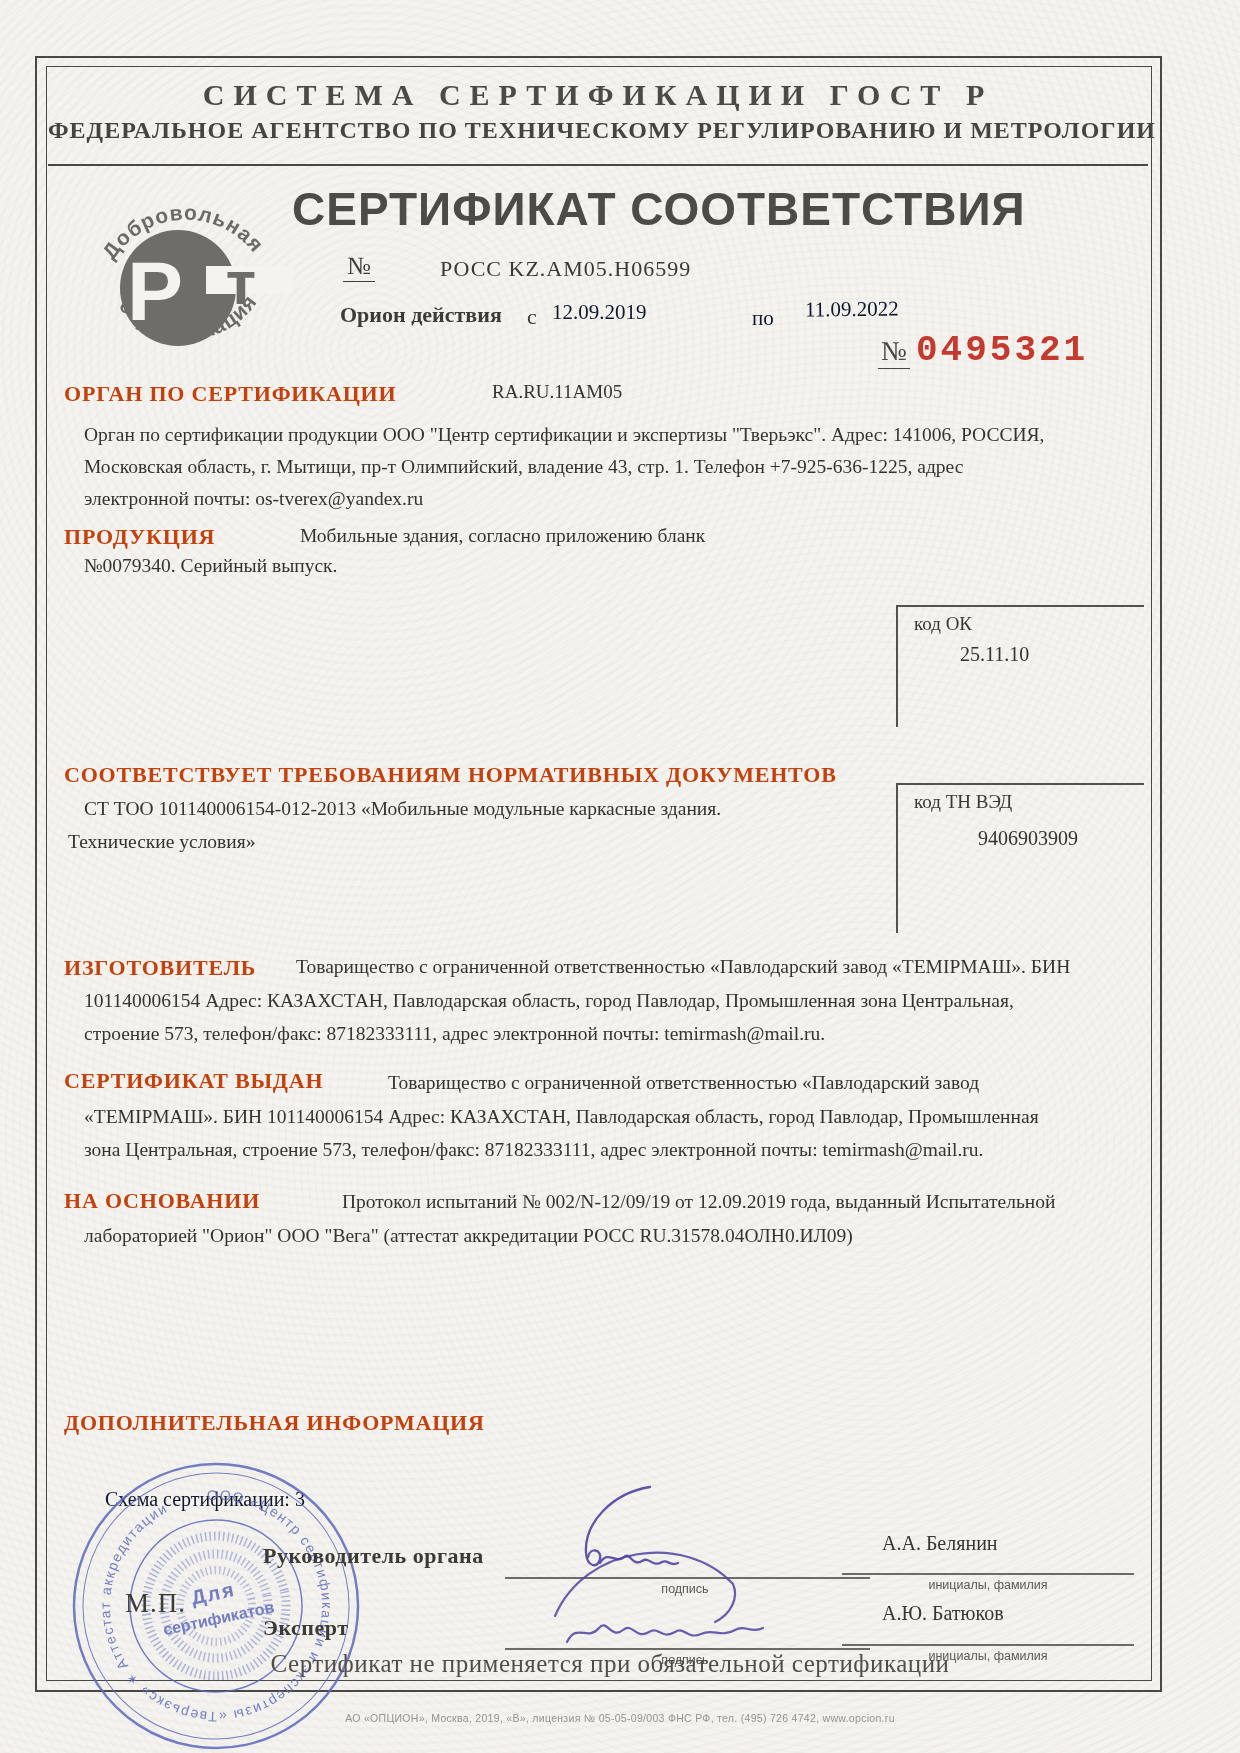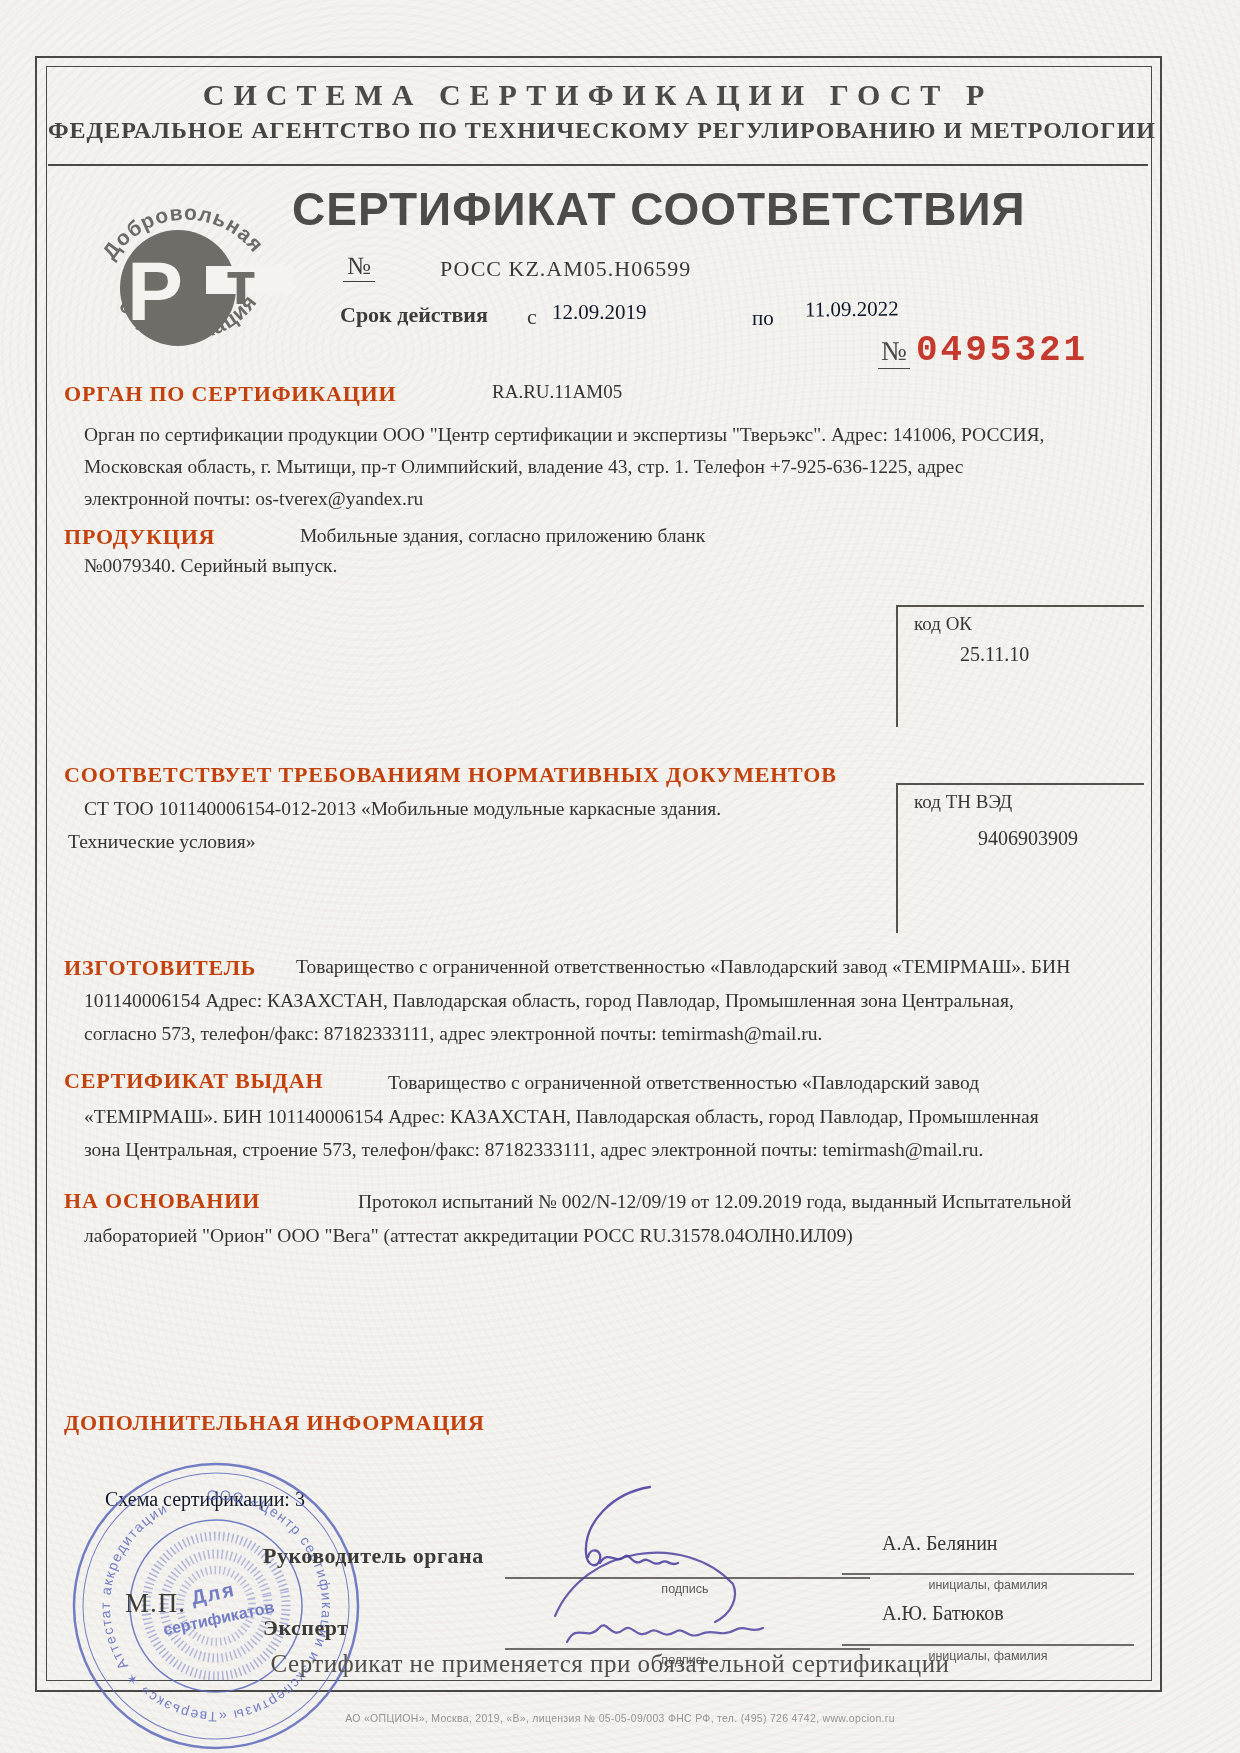--- a/index.html
+++ b/index.html
@@ -72,21 +72,21 @@
       <text x="77" y="142" font-size="84" font-weight="bold" fill="#f4f3ef" font-family="Liberation Sans, sans-serif" text-anchor="middle">Р</text>
       <text x="163" y="126" font-size="62" font-weight="bold" fill="#6e6d67" font-family="Liberation Serif, serif" text-anchor="middle">т</text>
     </g>
   </svg>
 
   <div class="abs doc-title" style="left:292px; top:182px;">СЕРТИФИКАТ СООТВЕТСТВИЯ</div>
 
   <span class="abs no-sign" style="left:343px; top:252px;">№</span>
   <span class="abs cert-num" style="left:440px; top:256px;">РОСС KZ.AM05.H06599</span>
 
-  <span class="abs validity-label" style="left:340px; top:302px;">Срок действия</span>
+  <span class="abs validity-label" style="left:340px; top:302px;">Орион действия</span>
   <span class="abs validity-label" style="left:527px; top:304px; font-weight:normal;">с</span>
   <span class="abs date" style="left:552px; top:300px;">12.09.2019</span>
   <span class="abs date" style="left:752px; top:306px;">по</span>
   <span class="abs date" style="left:805px; top:297px; transform:rotate(-0.6deg);">11.09.2022</span>
 
   <span class="abs red-no-sign" style="left:878px; top:336px;">№</span>
   <span class="abs red-num" style="left:916px; top:330px; color:#c43a2e;">0495321</span>
 
   <div class="abs sec-label" style="left:64px; top:381px;">ОРГАН ПО СЕРТИФИКАЦИИ</div>
   <div class="abs body-t" style="left:492px; top:381px; font-size:19px;">RA.RU.11AM05</div>
@@ -108,29 +108,29 @@
   <div class="abs body-t" style="left:68px; top:831px;">Технические условия»</div>
 
   <div class="code-box" style="left:896px; top:783px; width:246px; height:148px;">
     <div class="lbl">код ТН ВЭД</div>
     <div class="val" style="left:80px; top:42px;">9406903909</div>
   </div>
 
   <div class="abs sec-label" style="left:64px; top:955px;">ИЗГОТОВИТЕЛЬ</div>
   <div class="abs body-t" style="left:296px; top:956px;">Товарищество с ограниченной ответственностью «Павлодарский завод «ТЕМІРМАШ». БИН</div>
   <div class="abs body-t" style="left:84px; top:990px;">101140006154  Адрес: КАЗАХСТАН, Павлодарская область, город Павлодар, Промышленная зона Центральная,</div>
-  <div class="abs body-t" style="left:84px; top:1023px;">согласно 573, телефон/факс: 87182333111, адрес электронной почты: temirmash@mail.ru.</div>
+  <div class="abs body-t" style="left:84px; top:1023px;">строение 573, телефон/факс: 87182333111, адрес электронной почты: temirmash@mail.ru.</div>
 
   <div class="abs sec-label" style="left:64px; top:1068px;">СЕРТИФИКАТ ВЫДАН</div>
   <div class="abs body-t" style="left:388px; top:1072px;">Товарищество с ограниченной ответственностью «Павлодарский завод</div>
   <div class="abs body-t" style="left:84px; top:1106px;">«ТЕМІРМАШ». БИН 101140006154 Адрес: КАЗАХСТАН, Павлодарская область, город Павлодар, Промышленная</div>
   <div class="abs body-t" style="left:84px; top:1139px;">зона Центральная, строение 573, телефон/факс: 87182333111, адрес электронной почты: temirmash@mail.ru.</div>
 
   <div class="abs sec-label" style="left:64px; top:1188px;">НА ОСНОВАНИИ</div>
-  <div class="abs body-t" style="left:342px; top:1191px;margin-left:16px;">Протокол испытаний № 002/N-12/09/19 от 12.09.2019 года, выданный Испытательной</div>
+  <div class="abs body-t" style="left:342px; top:1191px;">Протокол испытаний № 002/N-12/09/19 от 12.09.2019 года, выданный Испытательной</div>
   <div class="abs body-t" style="left:84px; top:1225px;">лабораторией "Орион" ООО "Вега" (аттестат аккредитации РОСС RU.31578.04ОЛН0.ИЛ09)</div>
 
   <div class="abs sec-label" style="left:64px; top:1410px;">ДОПОЛНИТЕЛЬНАЯ ИНФОРМАЦИЯ</div>
   <div class="abs scheme" style="left:105px; top:1488px;">Схема сертификации: 3</div>
 
   <svg class="abs" style="left:66px; top:1456px; transform:rotate(-12deg); opacity:0.85;" width="300" height="300" viewBox="0 0 300 300">
     <defs>
       <path id="ringP" d="M 150,44 a 106,106 0 1 1 -0.01,0"></path>
     </defs>
     <g fill="none" stroke="#5d69bd">

